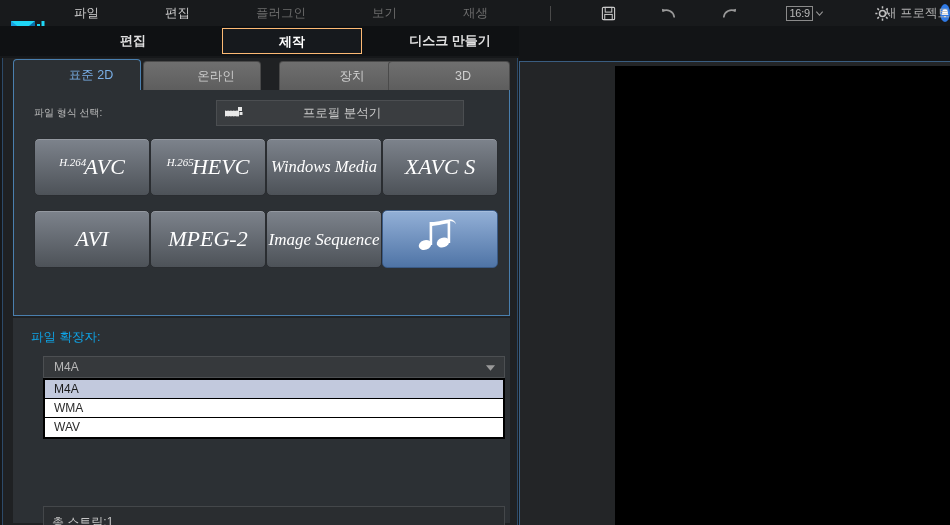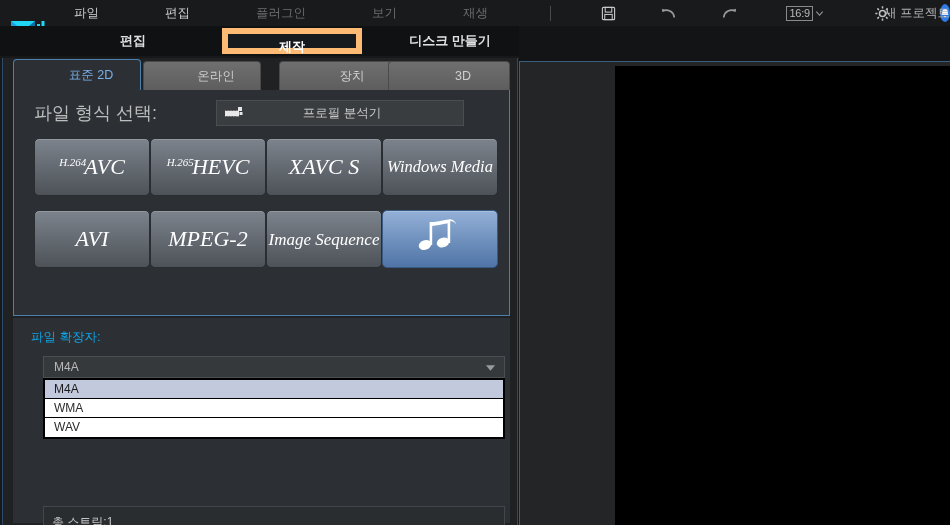--- a/index.html
+++ b/index.html
@@ -52,21 +52,21 @@
   .mainnav {
     position: absolute; left: 0; top: 26px; width: 950px; height: 30px;
     background: #0f1113;
   }
   .nav-btn {
     position: absolute; top: 2px; height: 26px; line-height: 26px;
     text-align: center; font-size: 13px; color: #e0e0e0; font-weight: bold;
     white-space: nowrap;
   }
   .nav-btn.active {
-    border: 6px solid #fdba74; background: #16191d; color: #ffffff;
+    border: 1px solid #fdba74; background: #16191d; color: #ffffff;
   }
   #nav0 { left: 90px; width: 86px; }
   #nav1 { left: 222px; width: 140px; }
   #nav2 { left: 375px; width: 150px; }
 
   
   .leftpanel {
     position: absolute; left: 2px; top: 58px; width: 516px; height: 467px;
     background: #1f2123;
     border-left: 1px solid #2d4a68;
@@ -94,21 +94,21 @@
   .tabbody {
     position: absolute; left: 10px; top: 32px; width: 497px; height: 226px;
     background: #2c3034;
     border: 1px solid #4a7fae; border-top: none;
   }
   .fmt-label-row {
     position: absolute; left: 0; top: 10px; width: 100%; height: 30px;
   }
   .fmt-label {
     position: absolute; left: 20px; top: 0; line-height: 26px;
-    font-size: 18px; color: #bdbdbd;
+    font-size: 10px; color: #bdbdbd;
   }
   .profile-btn {
     position: absolute; left: 202px; top: 0; width: 248px; height: 26px;
     background: #3a3d40; border: 1px solid #4b4e51;
     display: flex; align-items: center;
   }
   .profile-btn .ico { width: 34px; display: flex; justify-content: center; }
   .profile-btn .txt {
     flex: 1; text-align: center; font-size: 12.5px; color: #cbcbcb;
     margin-right: 30px;
@@ -324,24 +324,24 @@
             <div class="fmt-btn">
           <span><span class="sup">H.264</span><span>AVC</span></span>
         </div>
           </div>
         <div class="fmt-cell">
             <div class="fmt-btn">
           <span><span class="sup">H.265</span><span>HEVC</span></span>
         </div>
           </div>
         <div class="fmt-cell">
+            <div class="fmt-btn small">Windows Media</div>
+          </div>
+        <div class="fmt-cell">
             <div class="fmt-btn">XAVC S</div>
-          </div>
-        <div class="fmt-cell">
-            <div class="fmt-btn small">Windows Media</div>
           </div>
 
         <div class="fmt-cell">
             <div class="fmt-btn">AVI</div>
           </div>
         <div class="fmt-cell">
             <div class="fmt-btn">MPEG-2</div>
           </div>
         <div class="fmt-cell">
             <div class="fmt-btn two">Image Sequence</div>

